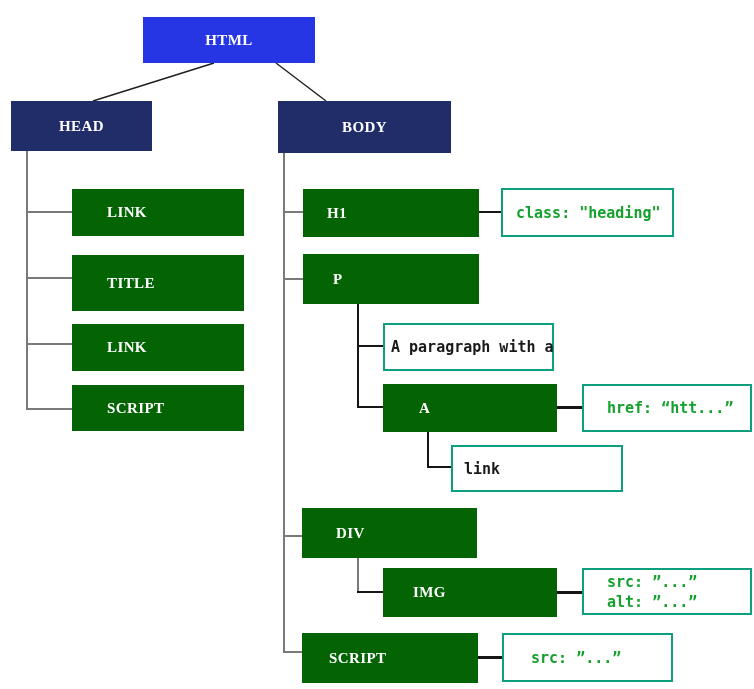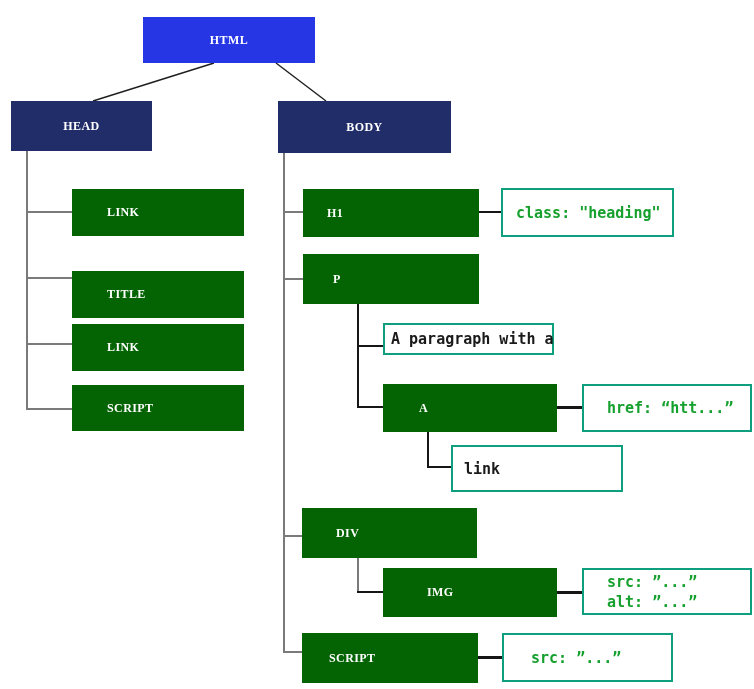--- a/index.html
+++ b/index.html
@@ -11,21 +11,21 @@
     background: #ffffff;
     overflow: hidden;
     font-family: "Liberation Serif", serif;
   }
   .node {
     position: absolute;
     display: flex;
     align-items: center;
     color: #ffffff;
     font-weight: bold;
-    font-size: 12px;
+    font-size: 15px;
     letter-spacing: 0.4px;
   }
   .node.centered { justify-content: center; }
   .node-root   { background: #2636e4; }
   .node-sect   { background: #202d69; }
   .node-elem   { background: #046404; }
   .anno {
     position: absolute;
     background: #ffffff;
     border: 2px solid #0d9f7e;
@@ -92,21 +92,21 @@
   </div>
 
   <div class="node node-sect centered" style="left:278px;top:101px;width:173px;height:52px;">
     <span>BODY</span>
   </div>
 
   <div class="node node-elem" style="left:72px;top:189px;width:172px;height:47px;padding-left:35px;">
     <span>LINK</span>
   </div>
 
-  <div class="node node-elem" style="left:72px;top:255px;width:172px;height:47px;padding-left:35px;margin-top:16px;">
+  <div class="node node-elem" style="left:72px;top:255px;width:172px;height:56px;padding-left:35px;">
     <span>TITLE</span>
   </div>
 
   <div class="node node-elem" style="left:72px;top:324px;width:172px;height:47px;padding-left:35px;">
     <span>LINK</span>
   </div>
 
   <div class="node node-elem" style="left:72px;top:385px;width:172px;height:46px;padding-left:35px;">
     <span>SCRIPT</span>
   </div>
@@ -120,33 +120,33 @@
   </div>
 
   <div class="node node-elem" style="left:383px;top:384px;width:174px;height:48px;padding-left:36px;">
     <span>A</span>
   </div>
 
   <div class="node node-elem" style="left:302px;top:508px;width:175px;height:50px;padding-left:34px;">
     <span>DIV</span>
   </div>
 
-  <div class="node node-elem" style="left:383px;top:568px;width:174px;height:49px;padding-left:44px;">
+  <div class="node node-elem" style="left:383px;top:568px;width:174px;height:49px;padding-left:30px;">
     <span>IMG</span>
   </div>
 
   <div class="node node-elem" style="left:302px;top:633px;width:176px;height:50px;padding-left:27px;">
     <span>SCRIPT</span>
   </div>
 
   <div class="anno green" style="left:501px;top:188px;width:173px;height:49px;padding-left:13px;">
     <span>class: "heading"</span>
   </div>
 
-  <div class="anno black" style="left:383px;top:323px;width:171px;height:32px;padding-left:6px;">
+  <div class="anno black" style="left:383px;top:323px;width:171px;height:48px;padding-left:6px;">
     <span>A paragraph with a</span>
   </div>
 
   <div class="anno green" style="left:582px;top:384px;width:170px;height:48px;padding-left:23px;">
     <span>href: “htt...”</span>
   </div>
 
   <div class="anno black" style="left:451px;top:445px;width:172px;height:47px;padding-left:11px;">
     <span>link</span>
   </div>

